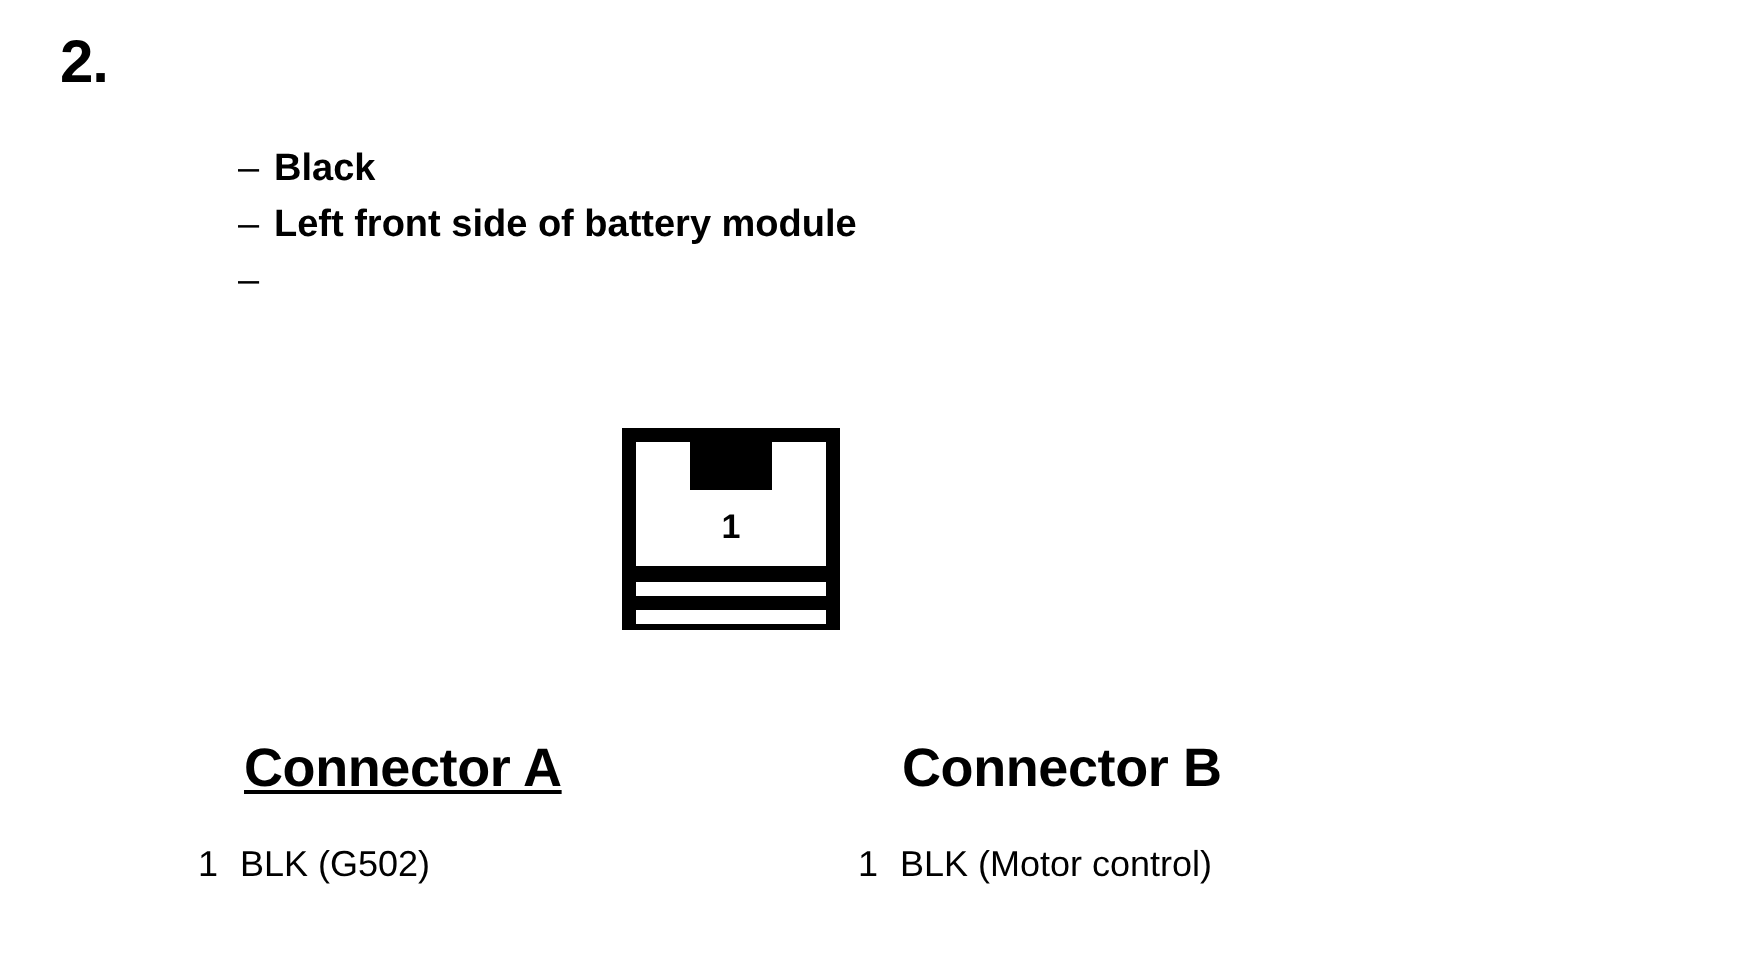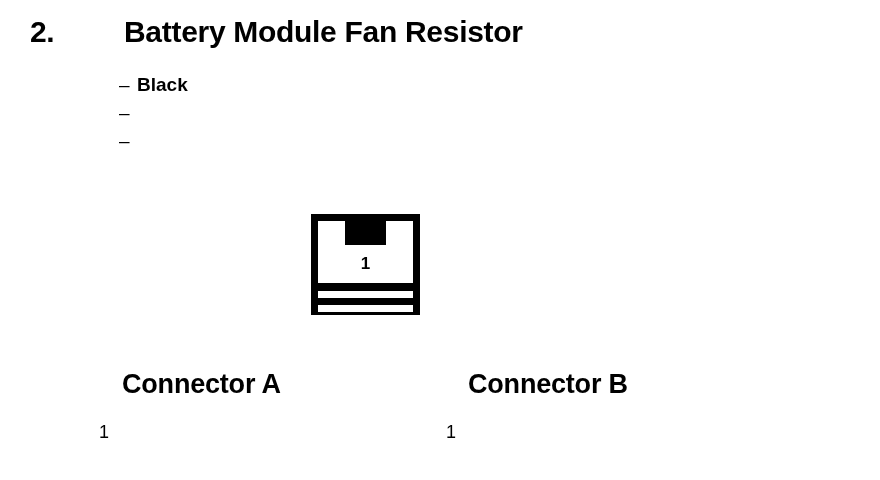--- a/index.html
+++ b/index.html
@@ -121,22 +121,22 @@
     background: #ffffff;
   }
   .stripe-1 { top: 77px; }
   .stripe-2 { top: 91px; }
 
   
   .connector-block {
     position: absolute;
     top: 371px;
   }
-  .connector-a { left: 122px; }
-  .connector-b { left: 468px; }
+  .connector-a { left: 122px; text-decoration: underline; }
+  .connector-b { left: 451px; }
 
   .connector-heading {
     font-size: 27px;
     font-weight: bold;
     line-height: 1;
     letter-spacing: -0.2px;
     white-space: nowrap;
     margin: 0;
   }
   .pin-list {
@@ -166,31 +166,31 @@
     font-size: 18px;
   }
 </style>
 </head>
 <body>
 
 <div class="page">
 
   <div class="item-number">2.</div>
 
-  <div class="item-title">Battery Module Fan Resistor</div>
 
   <div class="bullets">
 
     <div class="bullet-row">
       <span class="bullet-dash">–</span>
       <span class="bullet-text">Black</span>
     </div>
 
     <div class="bullet-row">
       <span class="bullet-dash">–</span>
+      <span class="bullet-text">Left front side of battery module</span>
     </div>
 
     <div class="bullet-row">
       <span class="bullet-dash">–</span>
     </div>
 
   </div>
 
   <div class="connector-symbol">
     <div class="notch notch-left"></div>
@@ -200,26 +200,28 @@
     </div>
     <div class="stripe stripe-1"></div>
     <div class="stripe stripe-2"></div>
   </div>
 
   <div class="connector-block connector-a">
     <div class="connector-heading">Connector A</div>
     <ul class="pin-list pin-list-a">
       <li class="pin-row">
         <span class="pin-index">1</span>
+        <span class="pin-desc">BLK (G502)</span>
       </li>
     </ul>
   </div>
 
   <div class="connector-block connector-b">
     <div class="connector-heading">Connector B</div>
     <ul class="pin-list pin-list-b">
       <li class="pin-row">
         <span class="pin-index">1</span>
+        <span class="pin-desc">BLK (Motor control)</span>
       </li>
     </ul>
   </div>
 
 </div>
 
 </body></html>

